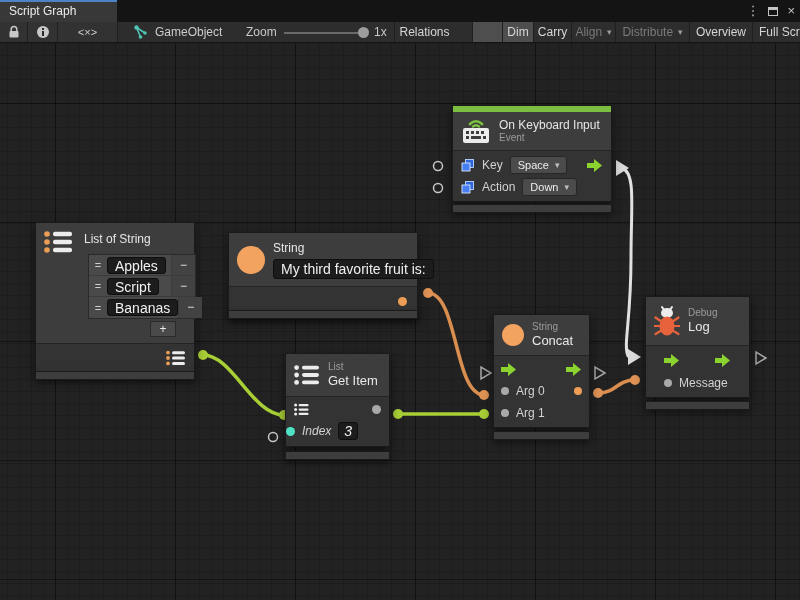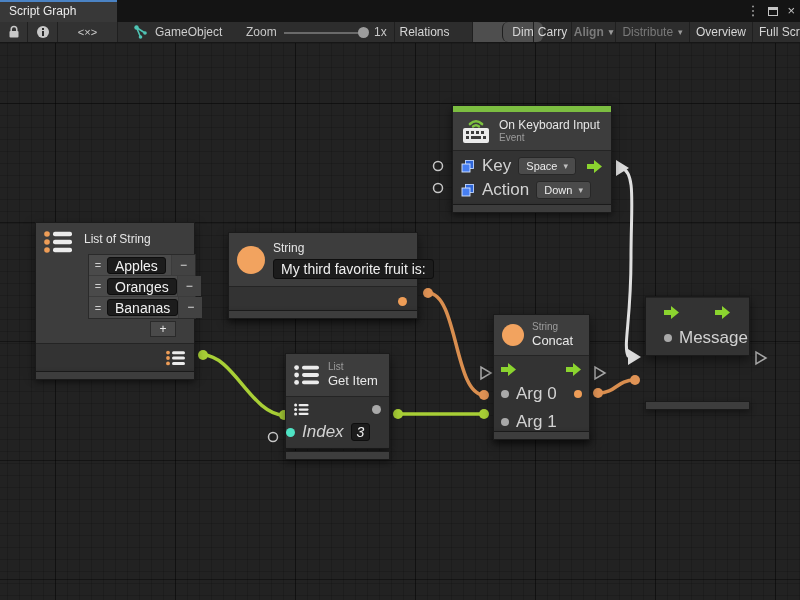--- a/index.html
+++ b/index.html
@@ -42,21 +42,21 @@
 
   
   .node { position:absolute; z-index:2; background:#343434; border:1px solid #1A1A1A;
     box-shadow:0 4px 10px rgba(0,0,0,.5); color:#DCDCDC; }
   .nheader { background:#3D3D3D; display:flex; align-items:center; gap:8px; padding:5px 8px; }
   .ntitle { font-size:12px; color:#E6E6E6; }
   .ncat { font-size:10px; color:#9C9C9C; line-height:12px; }
   .nmain { font-size:13px; color:#E8E8E8; line-height:16px; }
   .nbody { border-top:1px solid #242424; background:#333333; }
   .prow { display:flex; align-items:center; gap:7px; padding:4px 8px; }
-  .plabel { font-size:17px; color:#D2D2D2; }
+  .plabel { font-size:12px; color:#D2D2D2; }
   .nfooter { position:absolute; z-index:2; height:9px; background:#3D3D3D; border:1px solid #1A1A1A;
     box-shadow:0 3px 6px rgba(0,0,0,.4); }
   .dot { width:9px; height:9px; border-radius:50%; flex:none; }
   .dot.gray { background:#A9A9A9; }
   .dot.orange { background:#EE9D57; }
   .dot.teal { background:#4FE3C4; }
   .greenbar { height:6px; background:#7CBE41; }
   .dropdown { display:inline-flex; align-items:center; gap:6px; background:#4B4B4B; border:1px solid #272727;
     border-radius:3px; padding:0 7px; font-size:11px; color:#ECECEC; height:18px; }
   .dropdown .dd-arrow { margin-left:0; color:#C0C0C0; }
@@ -117,23 +117,23 @@
     </div>
     <div class="abs" style="left:155px;color:#CDCDCD;">GameObject</div>
 
     <div class="abs" style="left:246px;color:#C8C8C8;">Zoom</div>
     <div class="slider-track"></div>
     <div class="slider-knob"></div>
     <div class="abs" style="left:374px;color:#C8C8C8;">1x</div>
 
     <div class="abs tbtn" style="left:394px;width:60px;">Relations</div>
     <div class="abs tbtn active" style="left:472px;width:48px;padding-left:48px;">Values</div>
-    <div class="abs tbtn active" style="left:502px;width:41px;border-radius:6px;">Dim</div>
+    <div class="abs tbtn active" style="left:502px;width:31px;">Dim</div>
     <div class="abs tbtn" style="left:533px;width:38px;">Carry</div>
-    <div class="abs tbtn disabled" style="left:571px;width:44px;font-weight:bold;">
+    <div class="abs tbtn disabled" style="left:571px;width:44px;">
       <span>Align</span>
         <span class="dd-arrow">▾</span>
     </div>
     <div class="abs tbtn disabled" style="left:615px;width:74px;">
       <span>Distribute</span>
         <span class="dd-arrow">▾</span>
     </div>
     <div class="abs tbtn" style="left:689px;width:63px;">Overview</div>
     <div class="abs tbtn" style="left:752px;width:48px;justify-content:flex-start;">Full Scre</div>
   </div>
@@ -236,21 +236,21 @@
         <div class="ntitle" style="padding-top:2px;">List of String</div>
       </div>
       <div class="listgrid">
         <div class="lrow">
           <span class="lhandle">=</span>
           <span class="tfield">Apples</span>
           <span class="lminus">−</span>
         </div>
         <div class="lrow">
           <span class="lhandle">=</span>
-          <span class="tfield">Oranges</span>
+          <span class="tfield">Script</span>
           <span class="lminus">−</span>
         </div>
         <div class="lrow" style="border-bottom:none;">
           <span class="lhandle">=</span>
           <span class="tfield">Bananas</span>
           <span class="lminus">−</span>
         </div>
       </div>
       <div class="plusbtn">+</div>
     </div>
@@ -347,20 +347,39 @@
       </div>
       <div class="prow" style="padding:4px 7px;">
         <span class="dot gray" style="width:8px;height:8px;"></span>
         <span class="plabel">Arg 1</span>
       </div>
     </div>
   </div>
   <div class="nfooter" style="left:493px;top:431px;width:97px;"></div>
 
   <div class="node" style="left:645px;top:296px;width:105px;">
+    <div class="nheader" style="padding:7px 8px;">
+      <svg width="26" height="34" viewBox="0 0 26 34">
+        <path d="M8,3 L10,6 M18,3 L16,6" stroke="#ECECEC" stroke-width="2" stroke-linecap="round"></path>
+        <ellipse cx="13" cy="9" rx="6" ry="5" fill="#ECECEC"></ellipse>
+        <g stroke="#E8633C" stroke-width="2.2" stroke-linecap="round">
+          <path d="M6.5,17 L1.5,13.5"></path>
+            <path d="M5.5,22 L0.5,22"></path>
+            <path d="M6.5,27 L1.5,30"></path>
+          <path d="M19.5,17 L24.5,13.5"></path>
+            <path d="M20.5,22 L25.5,22"></path>
+            <path d="M19.5,27 L24.5,30"></path>
+        </g>
+        <ellipse cx="13" cy="22" rx="7.5" ry="9.5" fill="#E8633C"></ellipse>
+      </svg>
+      <div>
+        <div class="ncat">Debug</div>
+        <div class="nmain">Log</div>
+      </div>
+    </div>
     <div class="nbody" style="padding:3px 11px;">
       <div class="prow" style="padding:5px 7px;justify-content:space-between;">
         <svg class="arrow-svg" width="16" height="13" viewBox="0 0 16 13">
           <path d="M0,4 h7 V0 l8,6.5 -8,6.5 V9 H0 z" fill="#8BD42F"></path>
         </svg>
         <svg class="arrow-svg" width="16" height="13" viewBox="0 0 16 13">
           <path d="M0,4 h7 V0 l8,6.5 -8,6.5 V9 H0 z" fill="#8BD42F"></path>
         </svg>
       </div>
       <div class="prow" style="padding:4px 7px;">

